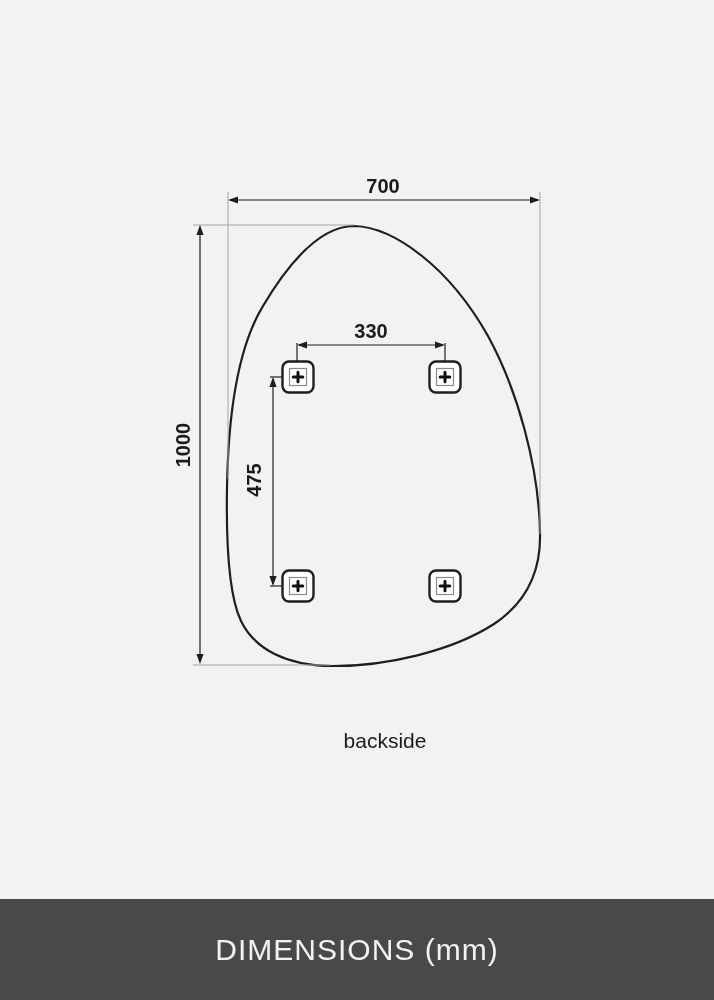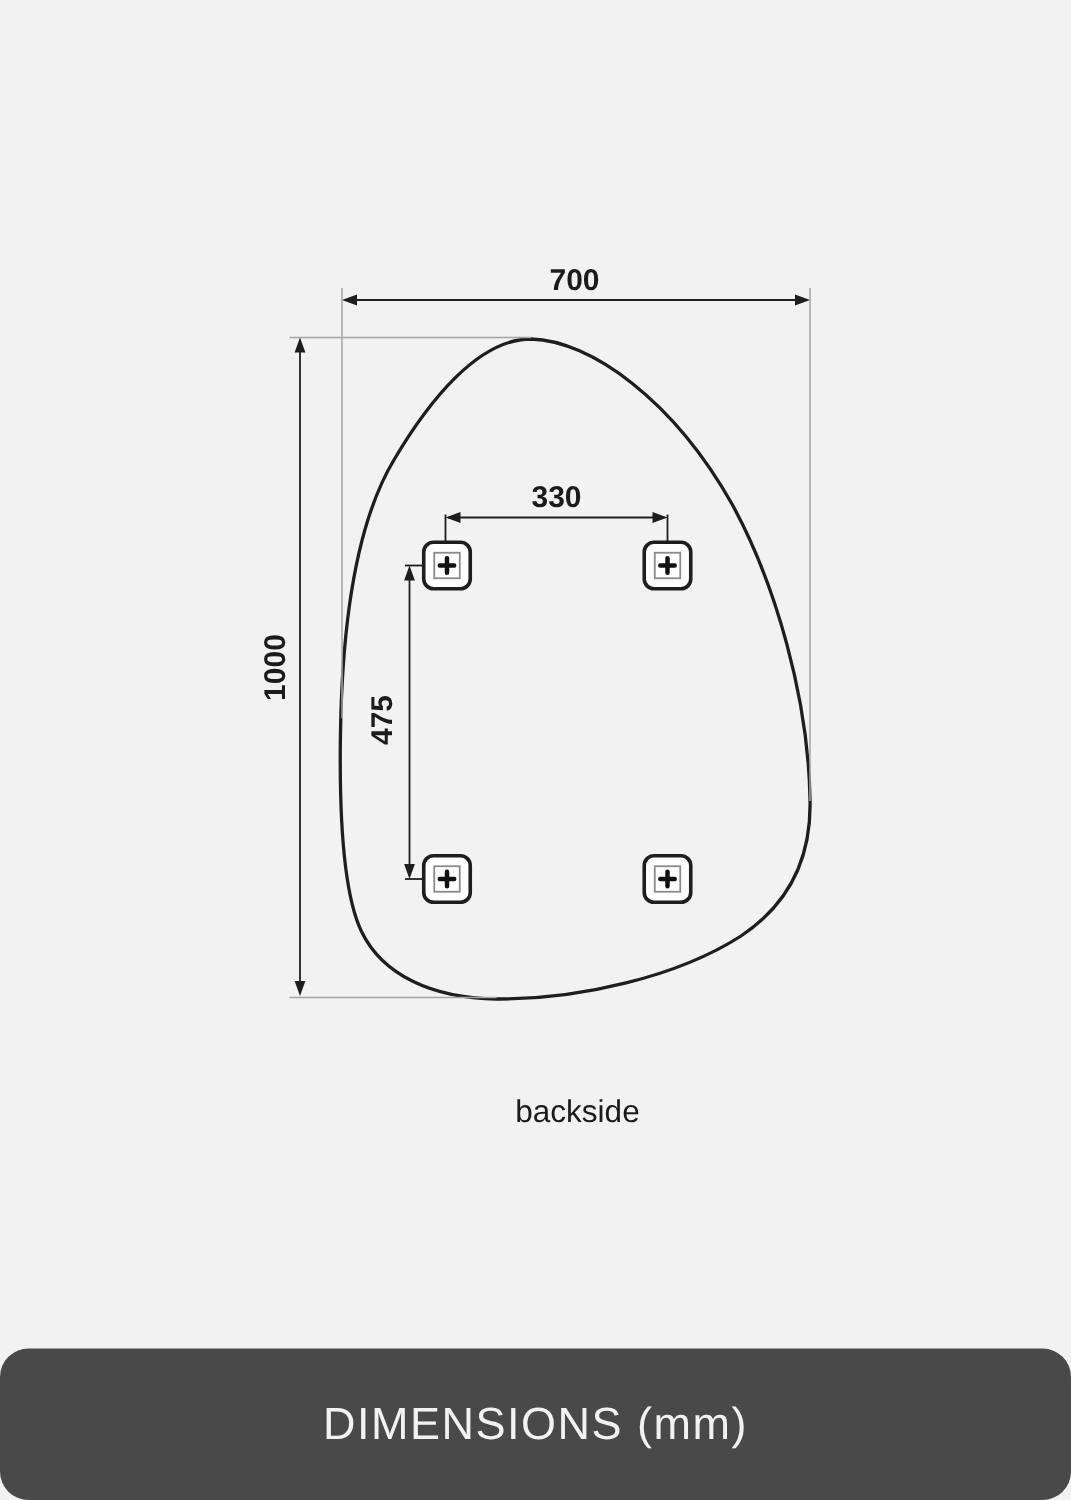--- a/index.html
+++ b/index.html
@@ -34,21 +34,21 @@
   .dim-line{stroke:var(--line);stroke-width:1.2;fill:none;}
   .ext-line{stroke:var(--ext);stroke-width:1;fill:none;}
   .arrow{fill:var(--line);stroke:none;}
   .outline{stroke:var(--line);stroke-width:2.2;fill:none;}
   .bracket-outer{fill:var(--bracket-fill);stroke:var(--line);stroke-width:2.4;}
   .bracket-inner{fill:var(--bracket-fill);stroke:#8a8a8a;stroke-width:1.2;}
   .bracket-cross{stroke:#111;stroke-width:3;stroke-linecap:round;fill:none;}
   .footer{
     position:absolute;left:0;top:899px;width:714px;height:101px;
     background:var(--footer-bg);
-    display:flex;align-items:center;justify-content:center;border-radius:19px;
+    display:flex;align-items:center;justify-content:center;
   }
   .footer-title{
     color:var(--footer-text);
     font-family:"Liberation Sans", sans-serif;
     font-size:30px;font-weight:300;letter-spacing:1px;
   }
 </style>
 </head>
 <body>
 

